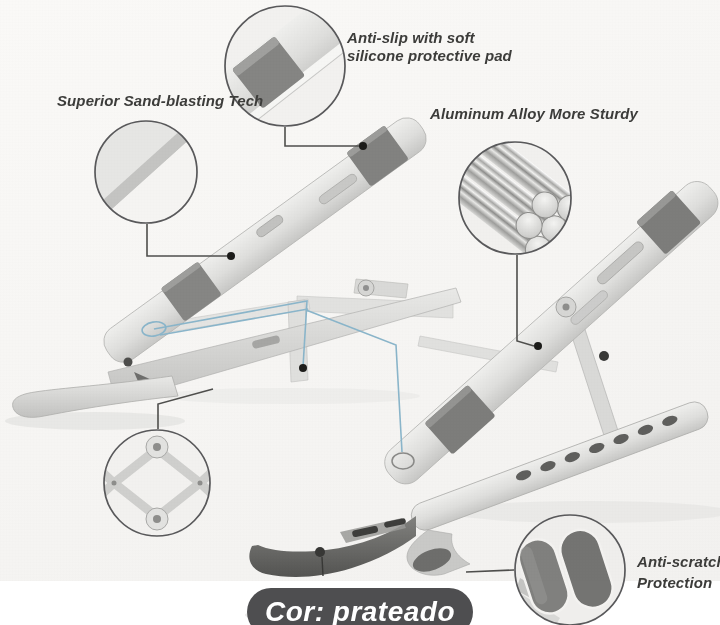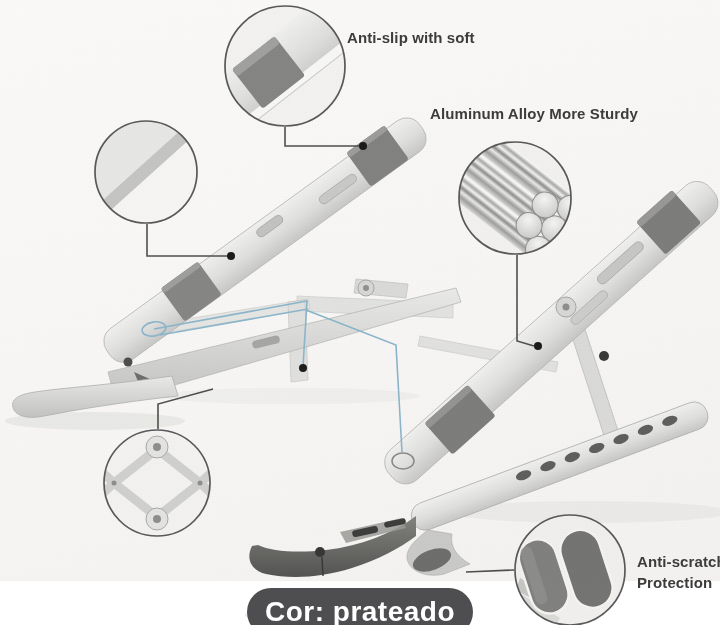--- a/index.html
+++ b/index.html
@@ -1,18 +1,18 @@
 <!DOCTYPE html>
 <html><head>
 <meta charset="utf-8">
 <style>
   html,body{margin:0;padding:0;}
   body{width:720px;height:625px;overflow:hidden;font-family:"Liberation Sans",sans-serif;}
   .stage{position:relative;width:720px;height:581px;
-    background:linear-gradient(160deg,#faf9f7 0%,#f6f5f3 55%,#f2f1ef 100%);}
+    background:linear-gradient(160deg,#faf9f7 0%,#f6f5f3 55%,#f2f1ef 100%);font-style:italic;}
   .stage .texture{position:absolute;inset:0;pointer-events:none;opacity:.25;
     background:repeating-linear-gradient(0deg,rgba(0,0,0,.02) 0 1px,transparent 1px 3px),
                repeating-linear-gradient(90deg,rgba(0,0,0,.02) 0 1px,transparent 1px 3px);}
   svg{position:absolute;left:0;top:0;}
   .label{position:absolute;color:#3c3c3a;font-weight:700;font-size:15px;line-height:17.5px;
     letter-spacing:.1px;white-space:nowrap;}
   .label.sp{line-height:21px;}
   .pill{position:absolute;left:247px;top:572px;width:226px;height:48px;border-radius:25px;
     display:flex;align-items:center;justify-content:center;
     font-size:28px;font-weight:700;letter-spacing:.5px;}
@@ -237,20 +237,24 @@
     <circle cx="363" cy="146" r="4"></circle>
     <circle cx="231" cy="256" r="4"></circle>
     <circle cx="538" cy="346" r="4"></circle>
   </g>
 </svg>
 
 <div class="texture"></div>
 
 <div class="label" style="left:347px;top:29px">
   <div>Anti-slip with soft</div>
+  <div>silicone protective pad</div>
+</div>
+<div class="label" style="left:57px;top:92px">
+  <div>Superior Sand-blasting Tech</div>
 </div>
 <div class="label" style="left:430px;top:105px">
   <div>Aluminum Alloy More Sturdy</div>
 </div>
 <div class="label" style="left:99px;top:545px">
 </div>
 <div class="label sp" style="left:637px;top:551px">
   <div>Anti-scratch</div>
   <div>Protection</div>
 </div>

